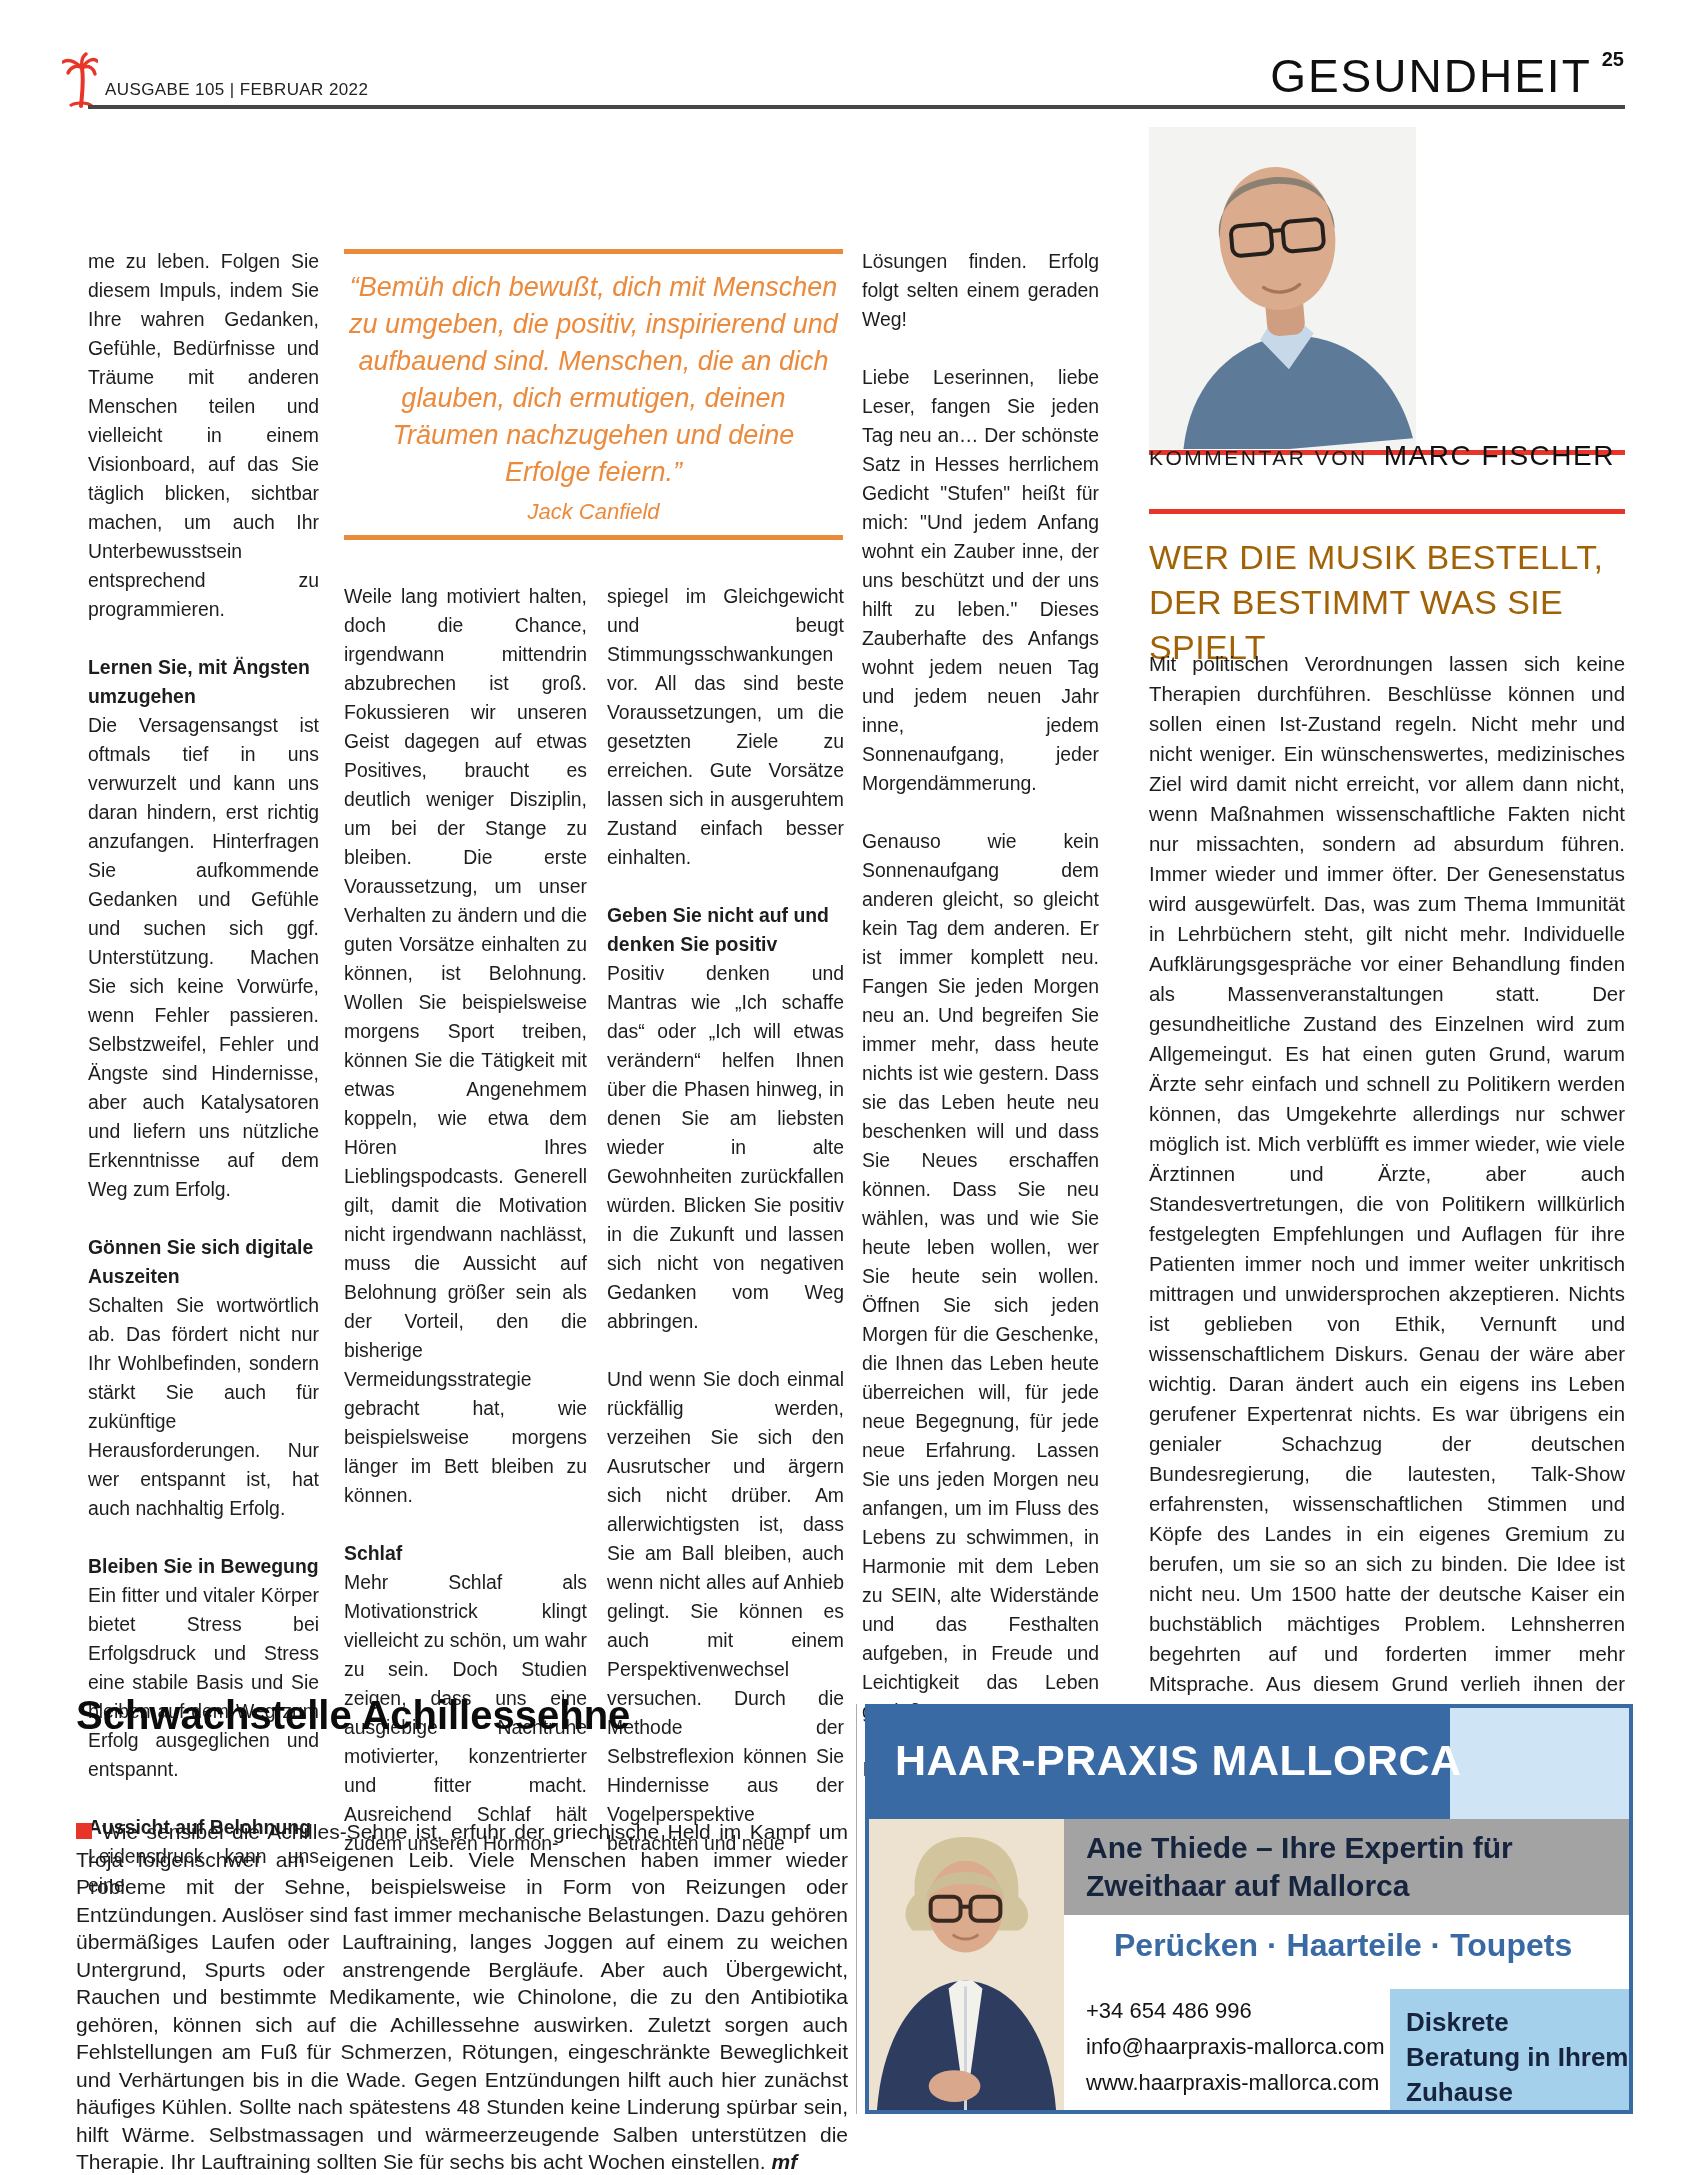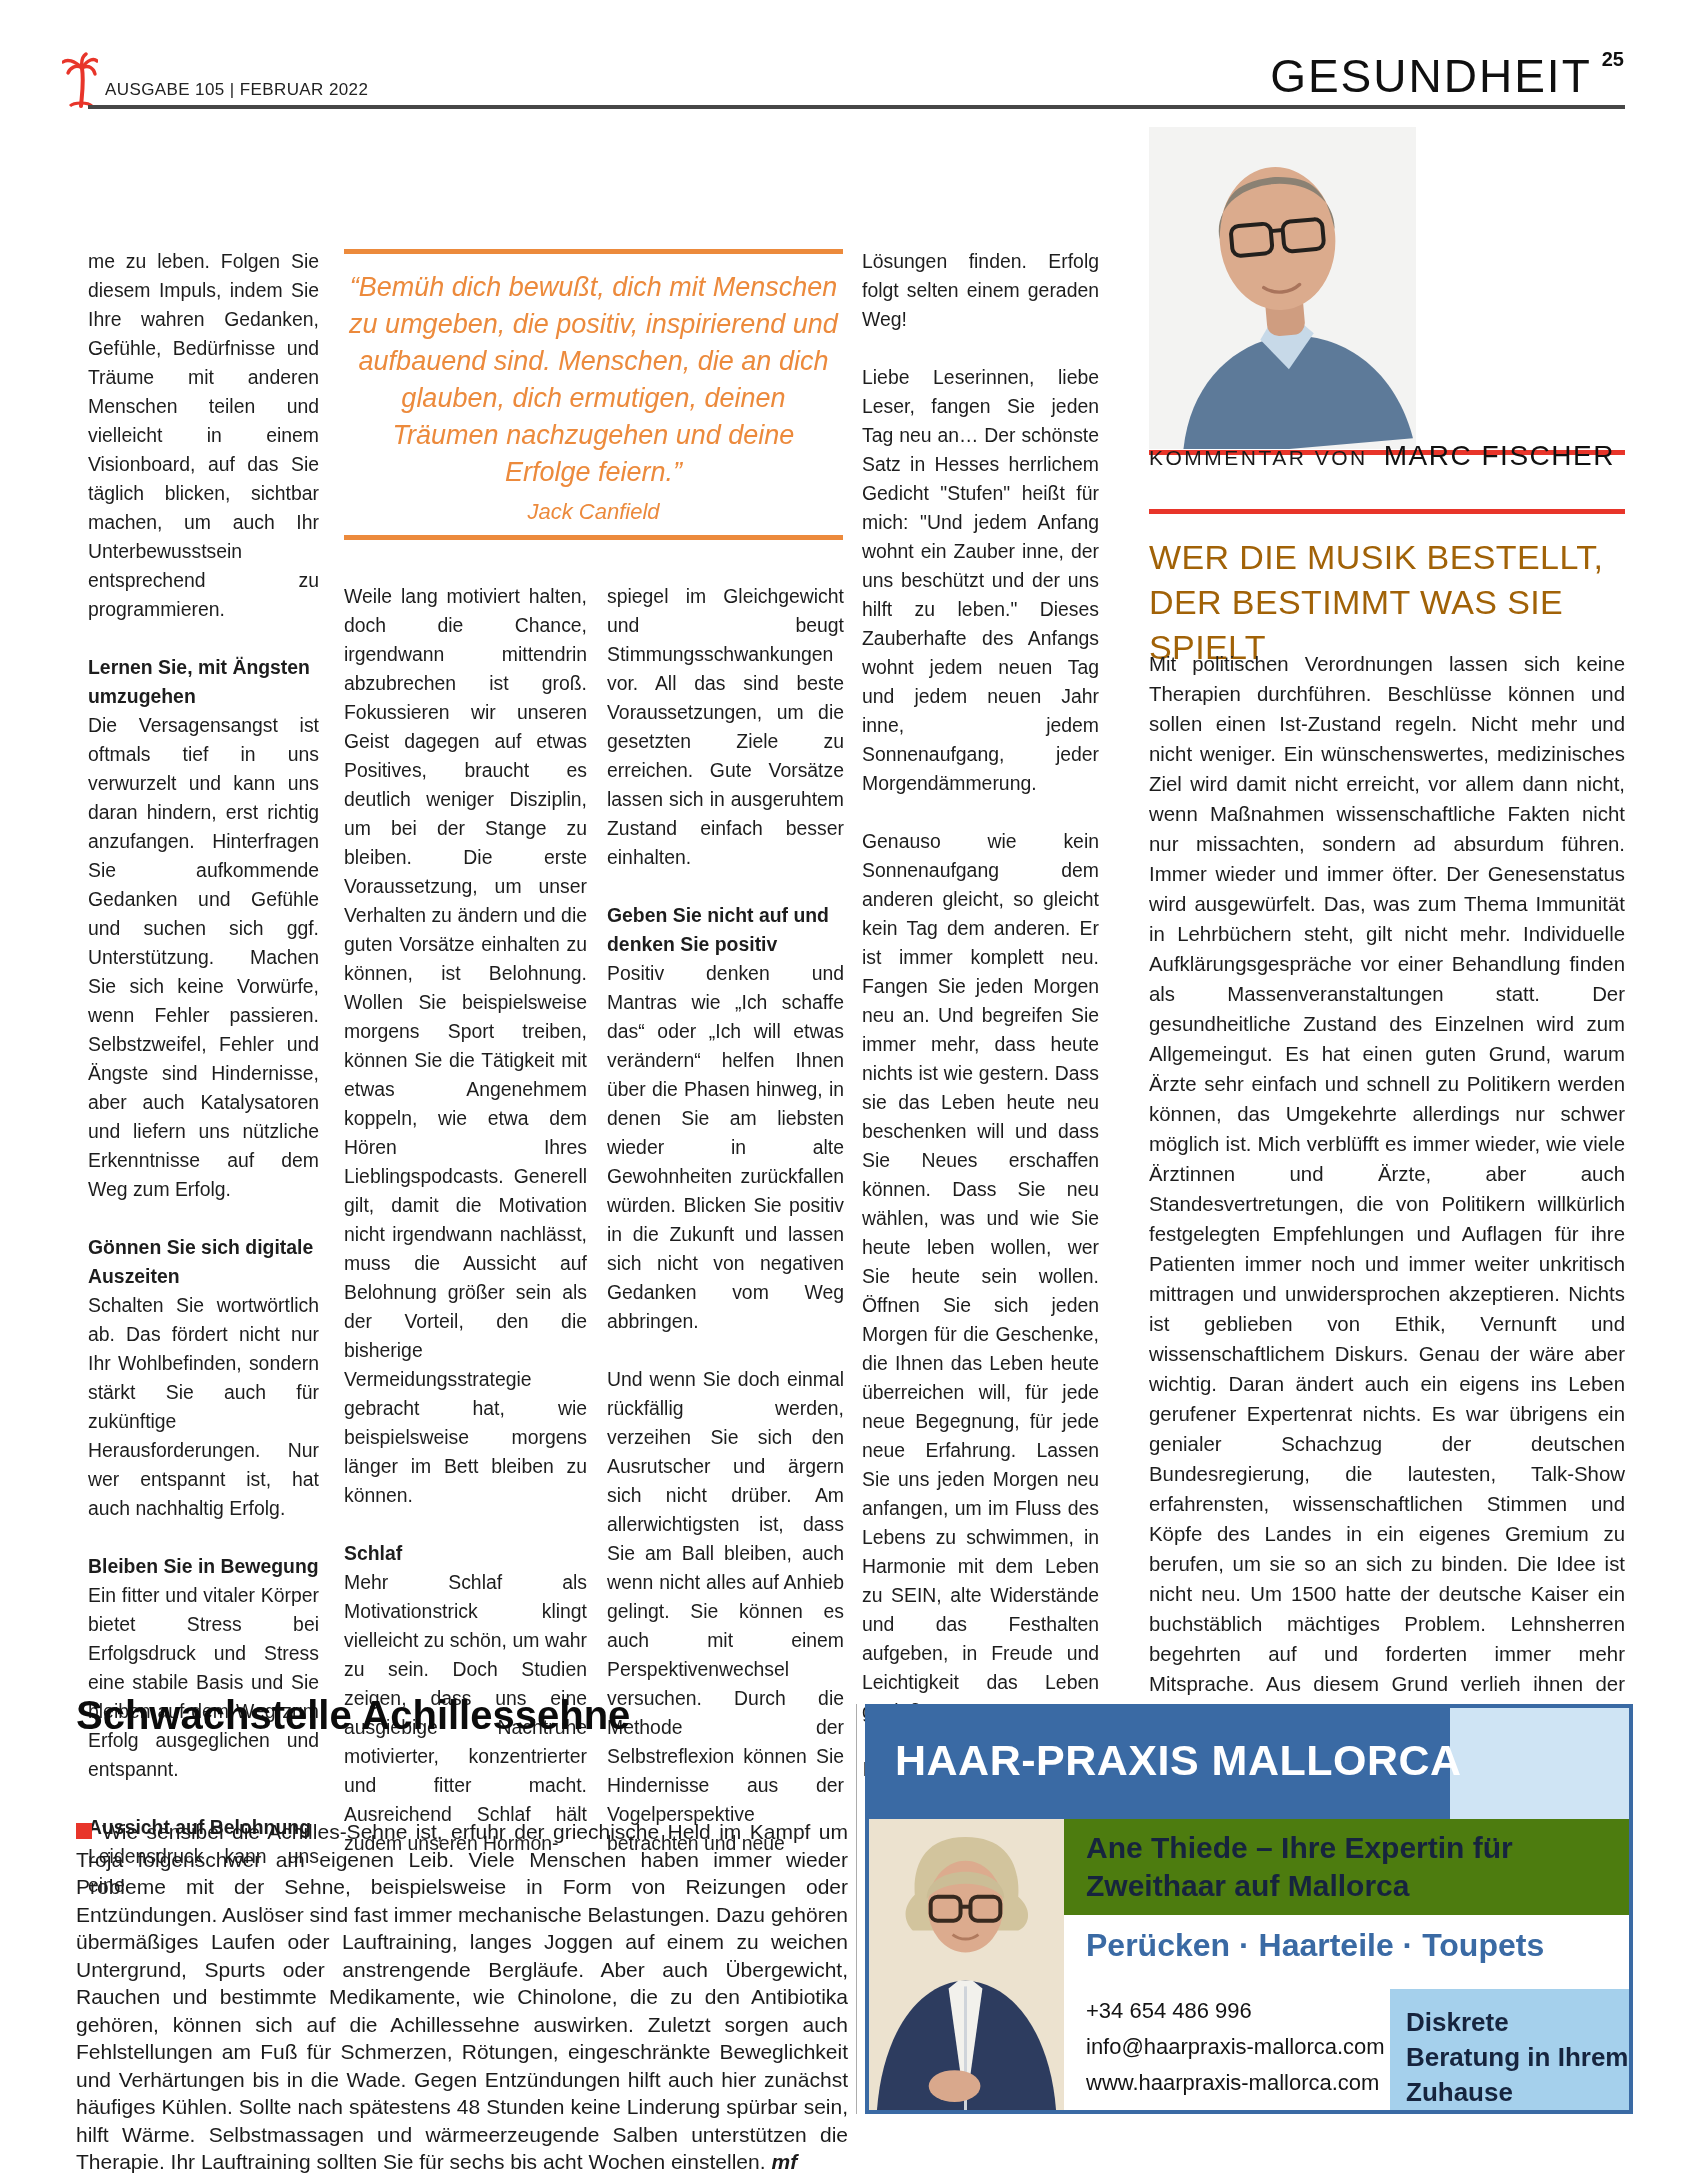--- a/index.html
+++ b/index.html
@@ -44,24 +44,24 @@
   .bullet{display:inline-block;width:16px;height:16px;background:#e8352a;margin-right:10px;}
   .mf{font-style:italic;font-weight:700;margin-left:6px;}
   .vdivider{background:#adadad;}
 
   
   .ad{border:4px solid #3a6aa4;box-sizing:border-box;background:#fff;}
   .ad-band{position:absolute;left:0;top:0;width:581px;height:111px;background:#3a6aa4;}
   .ad-corner{position:absolute;right:0;top:0;width:179px;height:111px;background:#cfe4f4;}
   .ad-title{position:absolute;left:26px;top:28px;font-size:43px;font-weight:800;color:#ffffff;letter-spacing:0.5px;}
   .ad-photo{position:absolute;left:0;top:111px;width:195px;height:291px;}
-  .ad-panel{position:absolute;left:195px;top:111px;right:0;height:96px;background:#4d7c0f;}
+  .ad-panel{position:absolute;left:195px;top:111px;right:0;height:96px;background:#a3a3a3;}
   .ad-subtitle{padding:10px 10px 0 22px;font-size:30px;line-height:38px;font-weight:700;color:#16243e;}
   .ad-products-band{position:absolute;left:195px;top:207px;right:0;height:66px;background:#ffffff;}
-  .ad-products{padding:12px 0 0 22px;font-size:32px;font-weight:700;color:#3a6aa4;}
+  .ad-products{padding:12px 0 0 22px;font-size:32px;font-weight:700;color:#3a6aa4;margin-left:28px;}
   .ad-contact{position:absolute;left:195px;top:275px;width:338px;padding-left:22px;padding-top:10px;
               font-size:22px;line-height:36px;color:#141414;white-space:nowrap;}
   .ad-note{position:absolute;left:521px;top:281px;right:0;bottom:0;background:#a5d0ec;
            padding:16px 0 0 16px;font-size:26px;line-height:35px;font-weight:700;color:#16243e;box-sizing:border-box;}
 </style>
 </head>
 <body>
 
 <div class="page">
 

